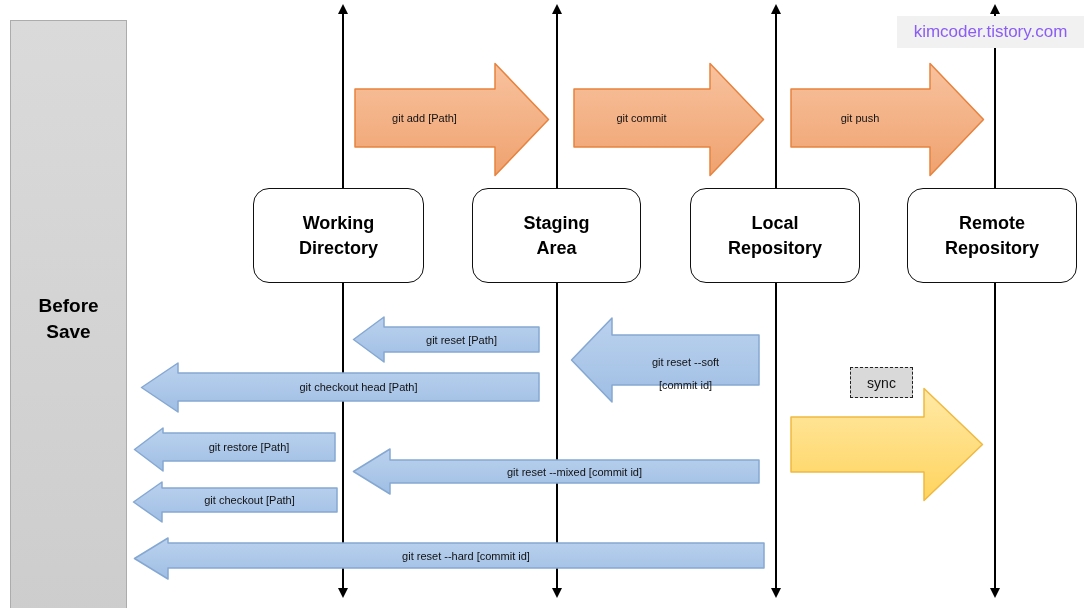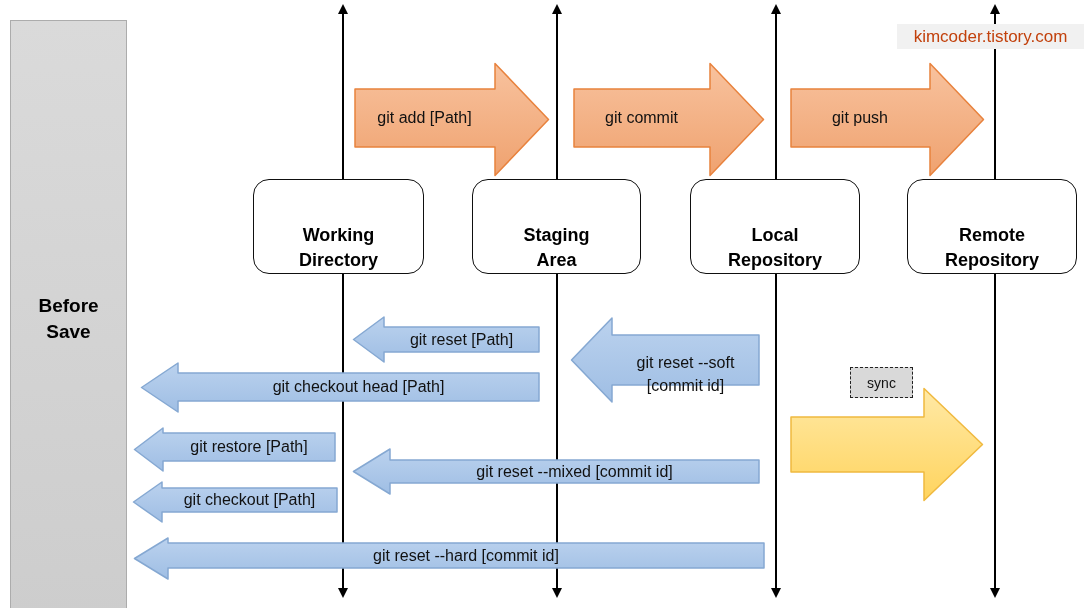--- a/index.html
+++ b/index.html
@@ -13,55 +13,54 @@
   .side-panel {
     position:absolute; left:10px; top:20px; width:117px; height:597px;
     background:linear-gradient(180deg,#DADADA 0%,#CDCDCD 100%);
     border:1px solid #ACACAC;
     display:flex; flex-direction:column; align-items:center; justify-content:center;
     font-weight:bold; font-size:19px; line-height:26px; color:#000;
     z-index:2; text-align:center;
   }
   
   .watermark {
-    position:absolute; left:897px; top:16px; width:187px; height:25px;
-    background:#F1F1F1; color:#c2410c; font-size:17px;
+    position:absolute; left:897px; top:16px; width:187px; height:32px;
+    background:#F1F1F1; color:#8b5cf6; font-size:17px;
     display:flex; align-items:center; justify-content:center;
     z-index:6;
-    margin-top:8px;
   }
   
   .lifeline { position:absolute; top:4px; width:11px; height:594px; z-index:1; }
   .lifeline .shaft {
     position:absolute; left:4.75px; top:9px; bottom:10px; width:1.5px; background:#000;
   }
   .lifeline .head-up {
     position:absolute; left:0.5px; top:0; width:0; height:0;
     border-left:5px solid transparent; border-right:5px solid transparent;
     border-bottom:10px solid #000;
   }
   .lifeline .head-down {
     position:absolute; left:0.5px; bottom:0; width:0; height:0;
     border-left:5px solid transparent; border-right:5px solid transparent;
     border-top:10px solid #000;
   }
   
   .stage-box {
-    position:absolute; top:179px; height:95px; background:#fff;
+    position:absolute; top:188px; height:95px; background:#fff;
     border:1.6px solid #0f0f0f; border-radius:16px;
-    display:flex; flex-direction:column; align-items:center; justify-content:flex-end;
+    display:flex; flex-direction:column; align-items:center; justify-content:center;
     font-weight:bold; font-size:18px; line-height:25px; color:#000;
     z-index:10; text-align:center;
   }
   
   .arrow { position:absolute; z-index:8; }
   .arrow svg { display:block; overflow:visible; }
   .arrow .lbl {
     position:absolute; display:flex; align-items:center; justify-content:center;
-    font-size:16px; color:#111; white-space:nowrap; text-align:center;
+    font-size:11px; color:#111; white-space:nowrap; text-align:center;
   }
   .arrow .lbl.two-line { flex-direction:column; line-height:23px; }
   
   .sync-tag {
     position:absolute; left:850px; top:367px; width:63px; height:31px;
     background:#D9D9D9; border:1.6px dashed #222;
     display:flex; align-items:center; justify-content:center;
     font-size:14px; color:#111; z-index:9;
   }
   .defs-holder { position:absolute; width:0; height:0; overflow:hidden; }

